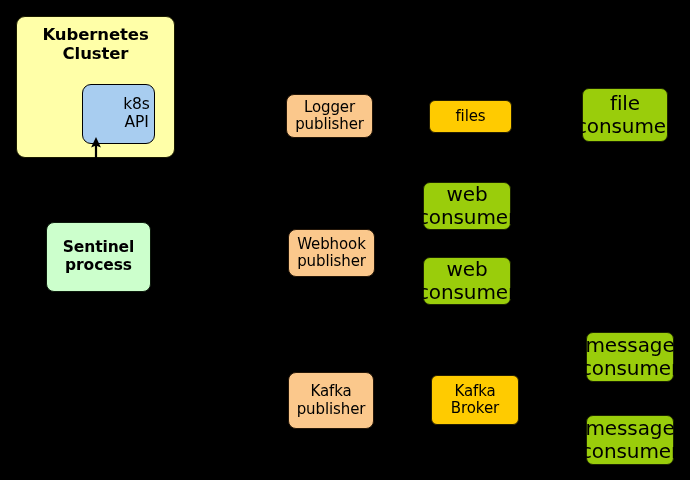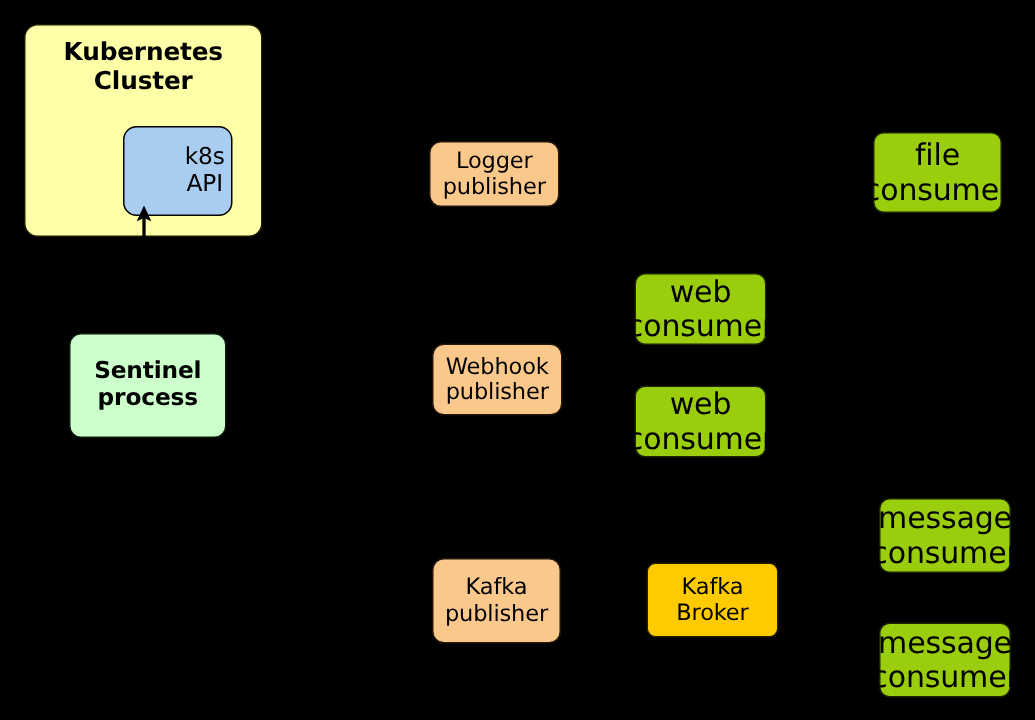--- a/index.html
+++ b/index.html
@@ -117,20 +117,23 @@
     <span>Webhook
 publisher</span>
   </div>
 
   <div class="node publisher" style="left: 288px; top: 372px; width: 86px; height: 57px;">
     <span>Kafka
 publisher</span>
   </div>
 
 
+  <div class="node sink" style="left: 429px; top: 100px; width: 83px; height: 33px;">
+    <span>files</span>
+  </div>
 
   <div class="node sink" style="left: 431px; top: 375px; width: 88px; height: 50px;">
     <span>Kafka
 Broker</span>
   </div>
 
   <div class="node consumer" style="left: 582px; top: 88px; width: 86px; height: 54px;">
     <span>file
 consumer</span>
   </div>

